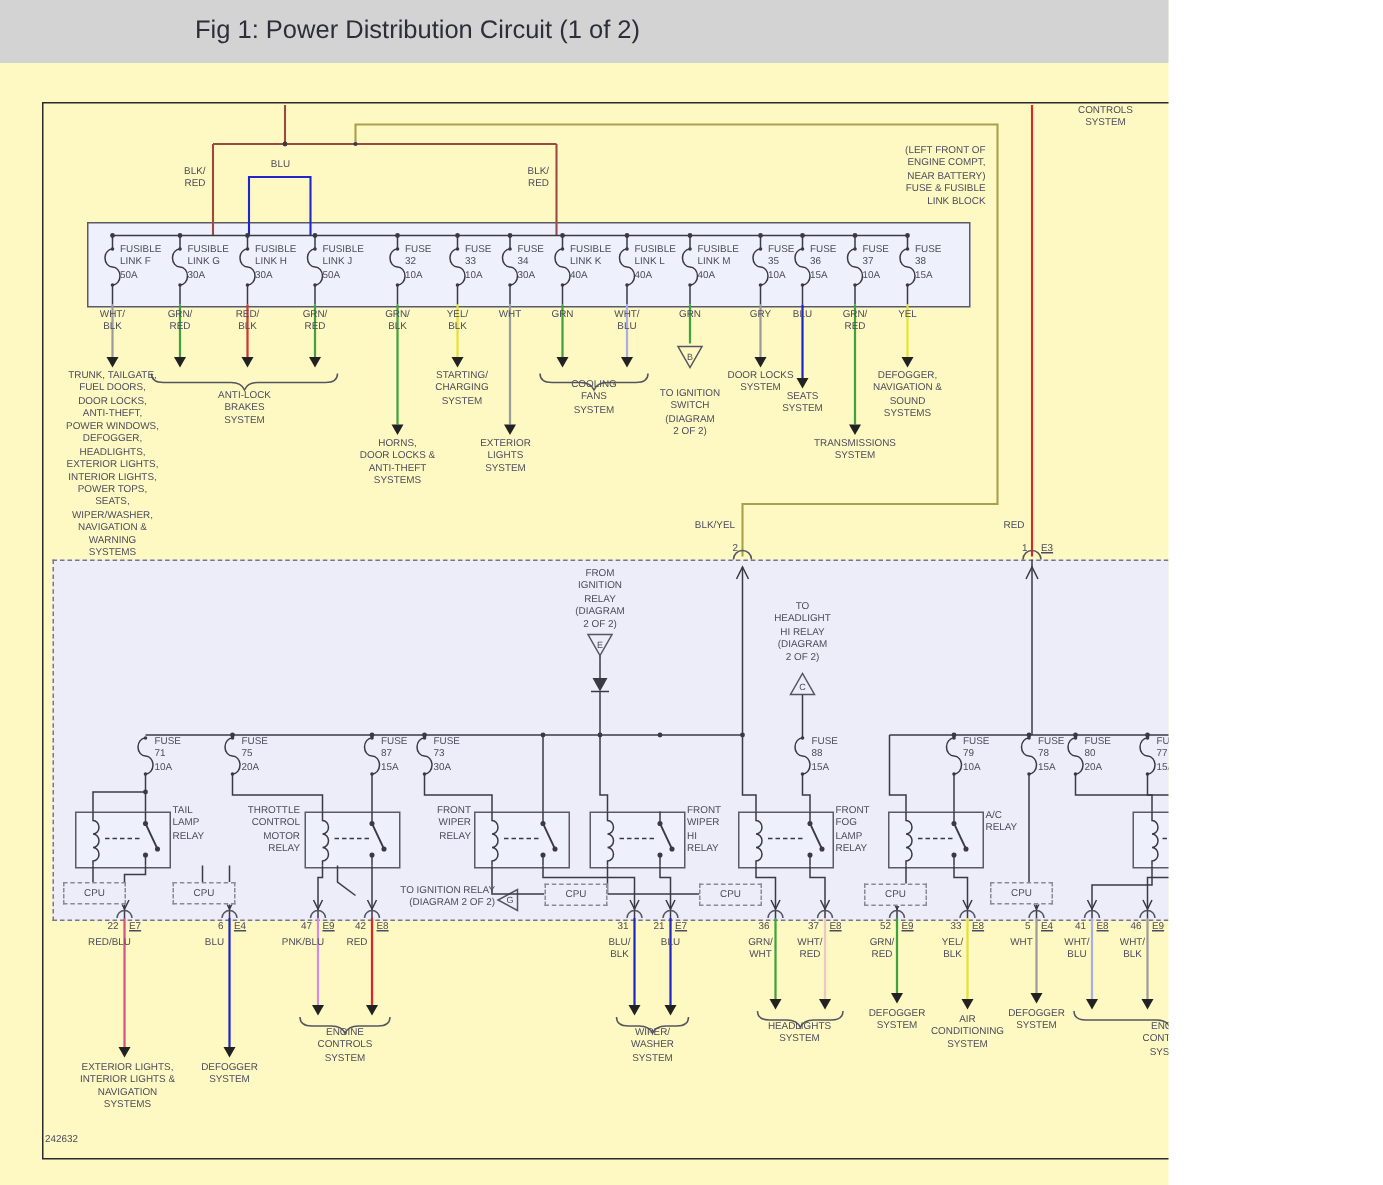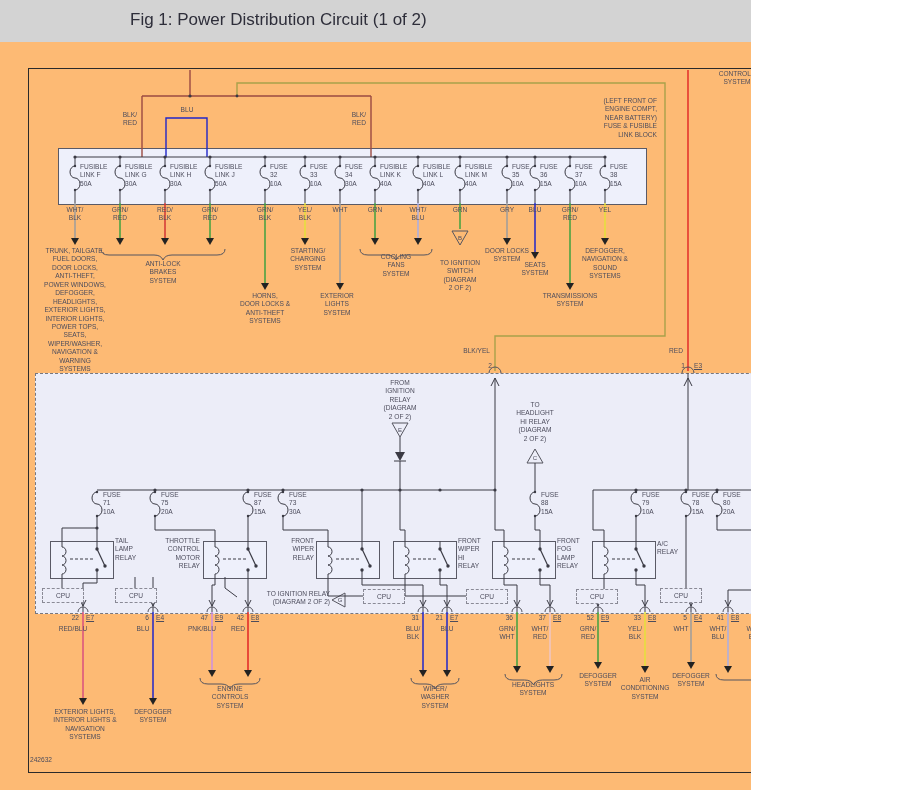--- a/index.html
+++ b/index.html
@@ -1,16 +1,16 @@
 <!DOCTYPE html>
 <html><head>
 <meta charset="utf-8">
 <style>
   html,body{margin:0;padding:0;background:#fff;}
-  #page{position:relative;width:751px;height:790px;overflow:hidden;background:#fdba74;font-family:"Liberation Sans",sans-serif;}
+  #page{position:relative;width:751px;height:790px;overflow:hidden;background:#fef9c3;font-family:"Liberation Sans",sans-serif;padding-left:28px;}
   .abs{position:absolute;}
   .lbl{position:absolute;font-size:6.6px;line-height:1.28;color:#4c4c5c;white-space:pre-line;text-align:center;}
   .l{text-align:left}.r{text-align:right}.u{text-decoration:underline}
   .box{position:absolute;border:1px solid #5a5a66;background:#eef0fb;}
   .relay{position:absolute;border:1px solid #5a5a66;background:#eef0fb;width:62px;height:36px;}
   .cpu{position:absolute;border:1px dashed #8a8a96;background:#ecedf8;width:40px;height:13px;
        font-size:6.6px;color:#4c4c5c;display:flex;align-items:center;justify-content:center;}
   #band{position:absolute;left:0;top:0;width:922px;height:42px;background:#d3d3d3;}
   #title{position:absolute;left:130px;top:10px;font-size:17px;color:#2e2e3a;}
   #dborder{position:absolute;left:28px;top:68px;width:890px;height:703px;border:1px solid #2a2a2a;}

